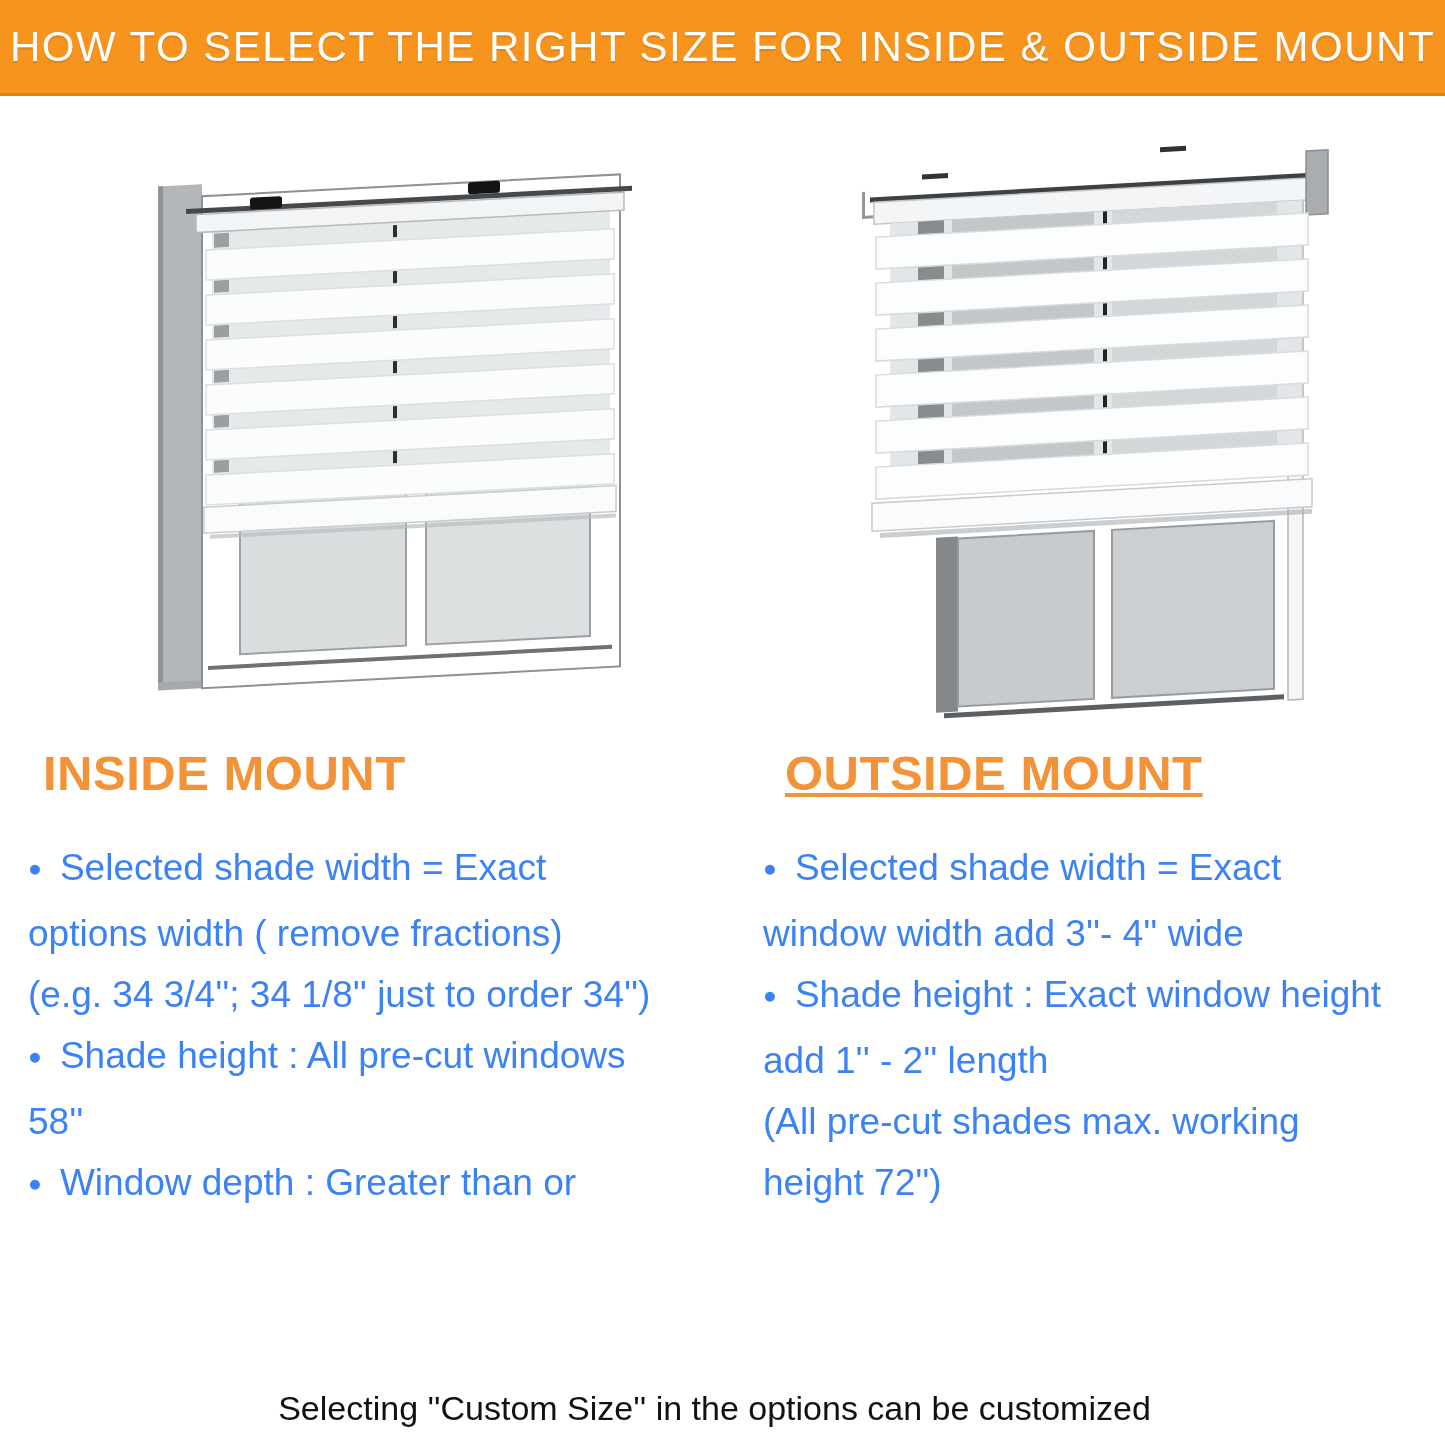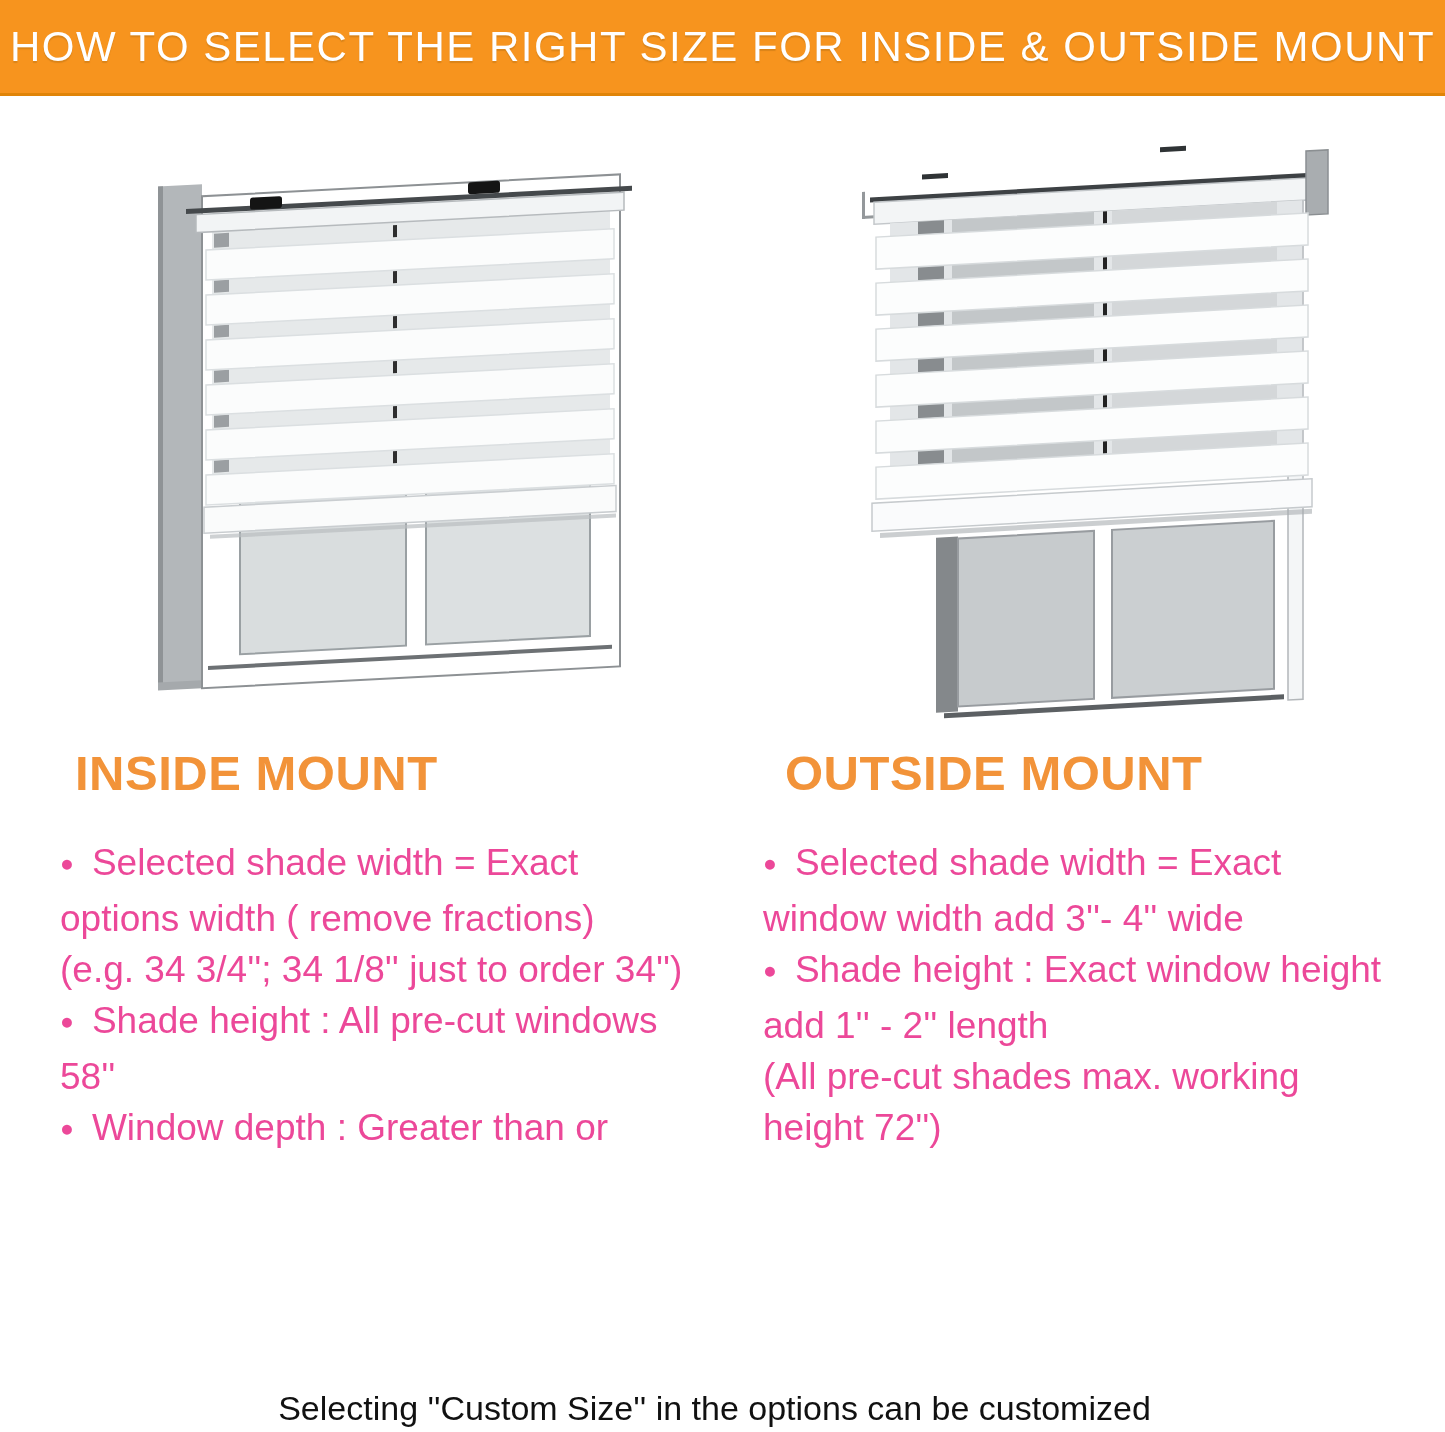--- a/index.html
+++ b/index.html
@@ -16,29 +16,29 @@
   .banner h1{
     margin:0;color:#ffffff;font-size:42px;font-weight:normal;letter-spacing:1.5px;
     white-space:nowrap;text-shadow:0 2px 1px rgba(90,60,0,0.18);
   }
   
   figure{margin:0;padding:0;}
   .illus-left{position:absolute;left:150px;top:146px;width:495px;height:562px;}
   .illus-right{position:absolute;left:860px;top:136px;width:472px;height:598px;}
   
   .col{position:absolute;width:670px;}
-  .col-left{left:28px;top:745px;margin-left:32px;}
+  .col-left{left:28px;top:745px;}
   .col-right{left:763px;top:745px;}
   .col h2{
     margin:0;color:#F29339;font-size:49px;line-height:56px;font-weight:bold;letter-spacing:0.5px;
     white-space:nowrap;
   }
   .col-left h2{margin-left:15px;}
-  .col-right h2{margin-left:22px;}
-  .bullets{margin-top:36px;font-size:37px;line-height:51px;color:#ec4899;}
+  .col-right h2{margin-left:22px;text-decoration:underline;}
+  .bullets{margin-top:36px;font-size:37px;line-height:61px;color:#3b82f6;}
   .bline{white-space:nowrap;}
   .dot{
     display:inline-block;font-size:23px;margin-right:18px;
     transform:translateY(-4px);
   }
   
   .note{
     position:absolute;left:0;right:16px;top:1386px;text-align:center;
     font-size:34px;line-height:44px;color:#111111;
   }

